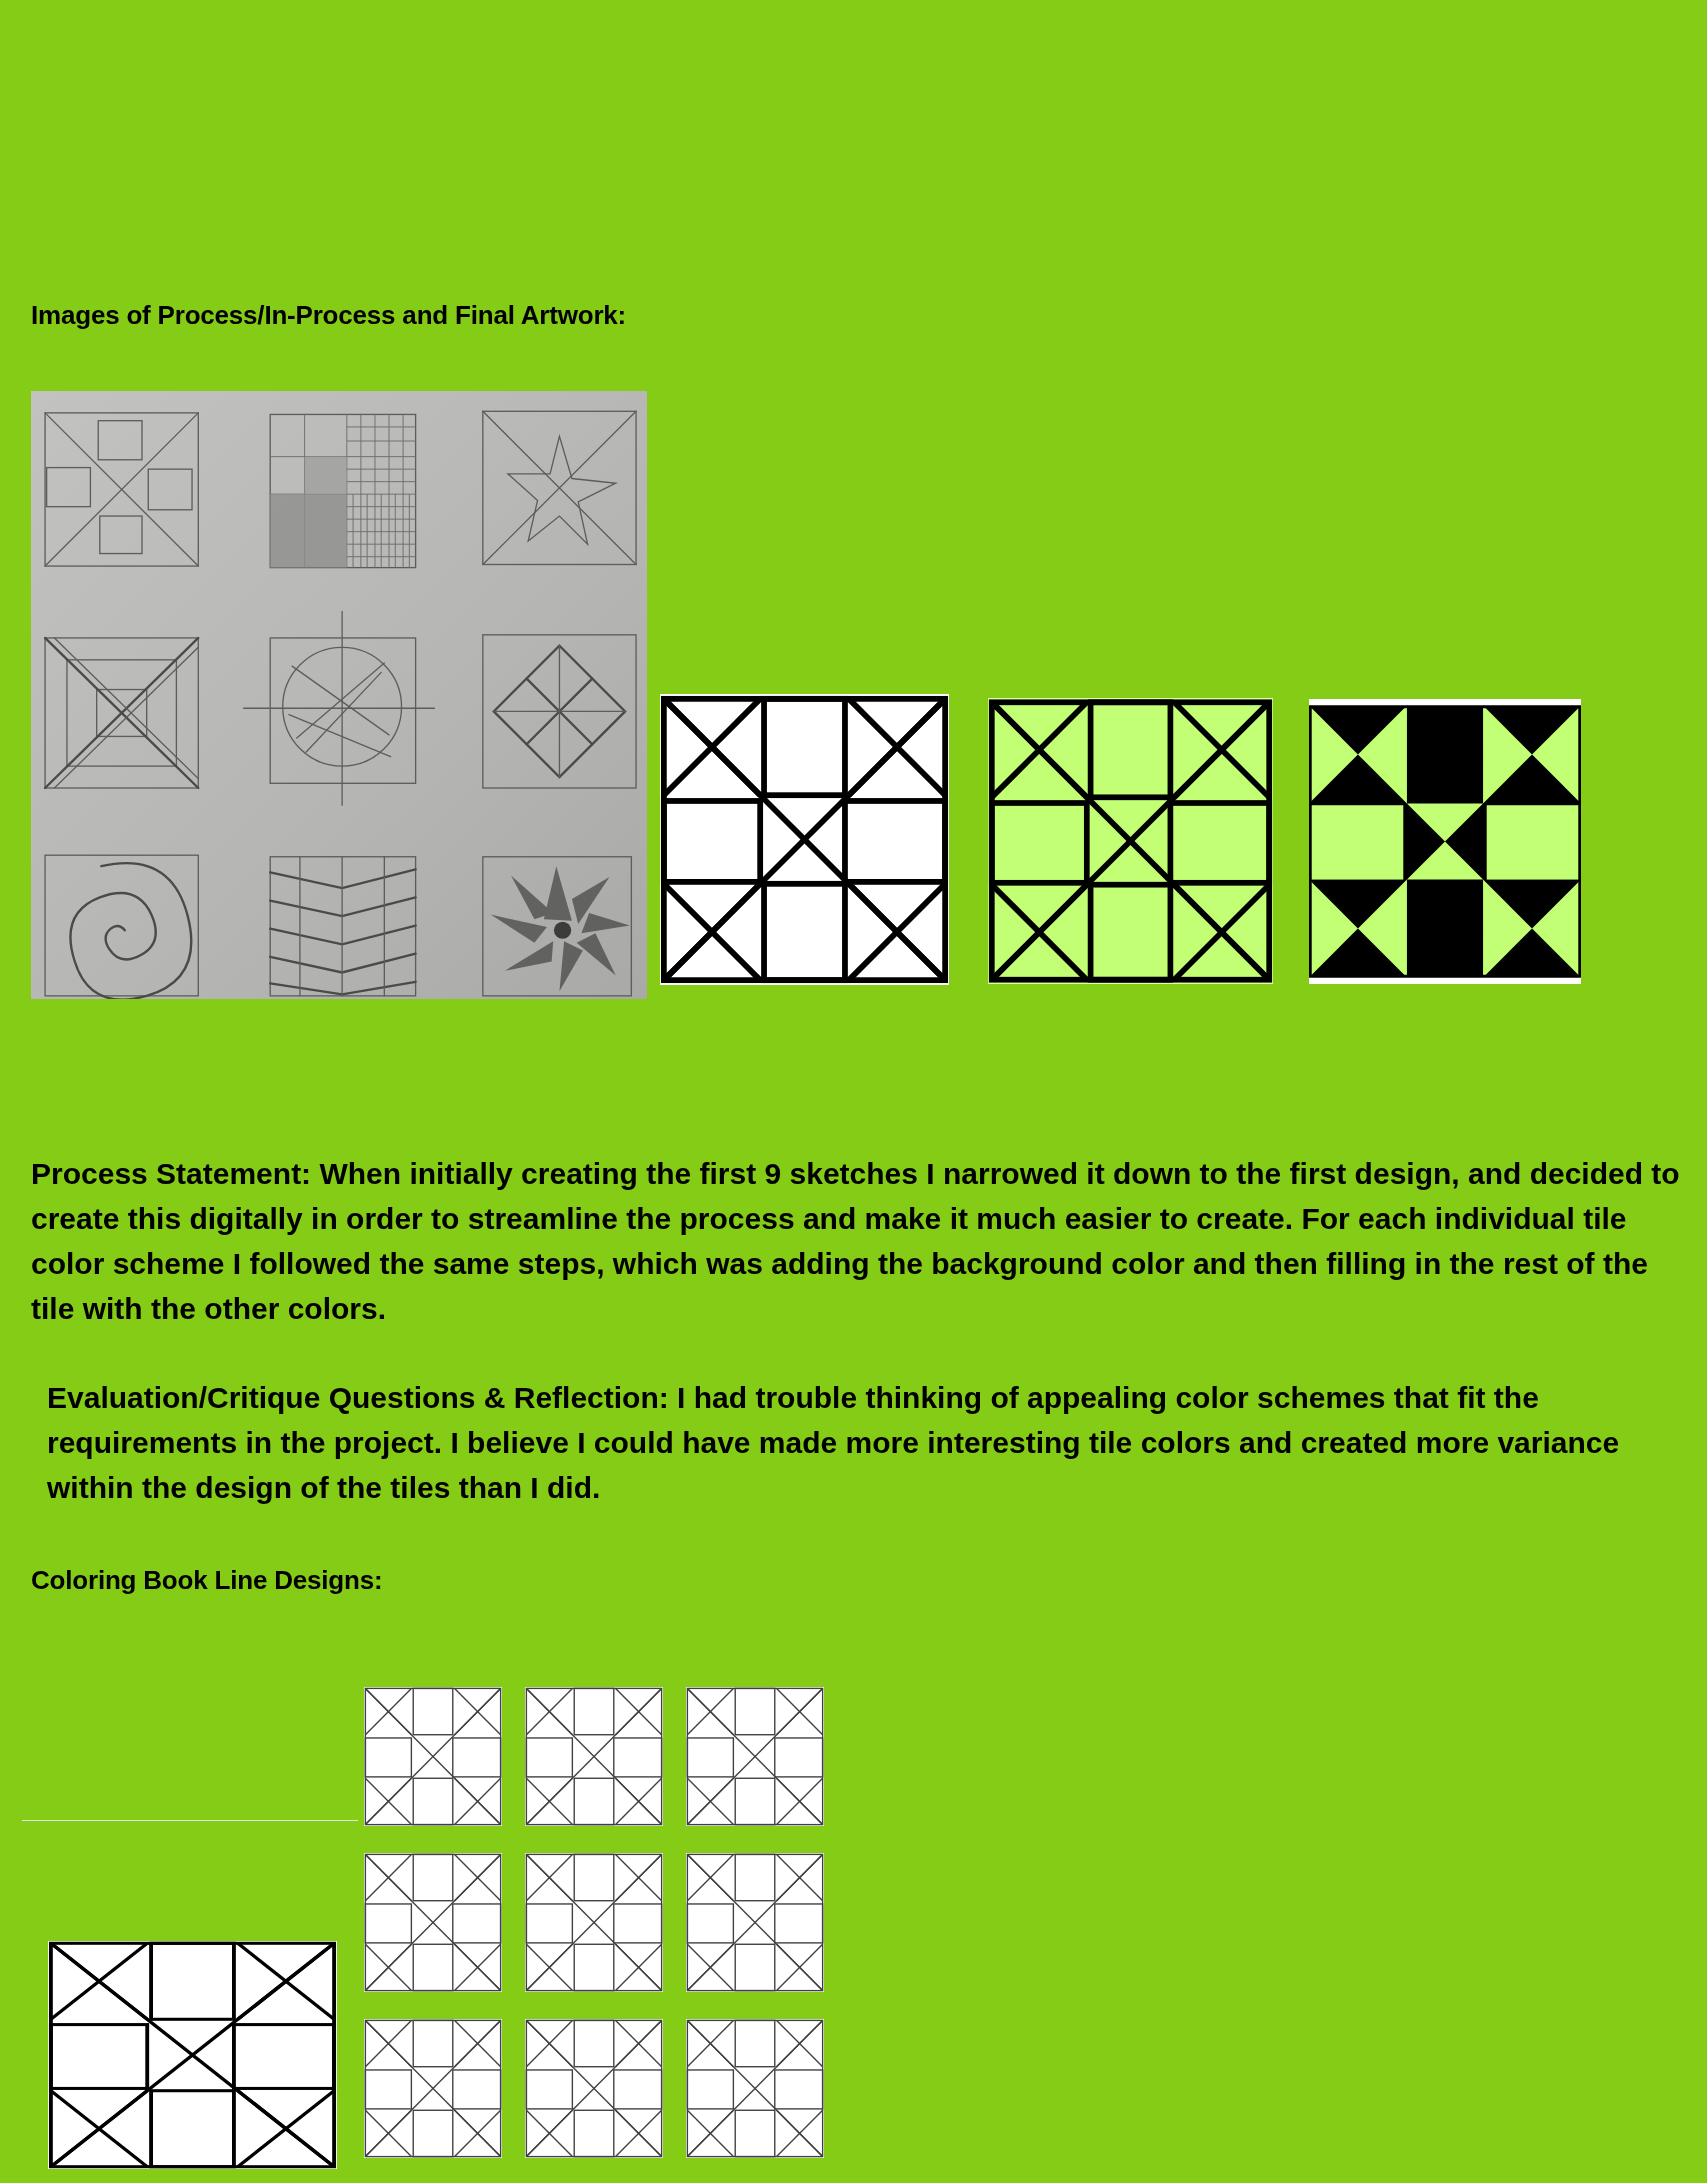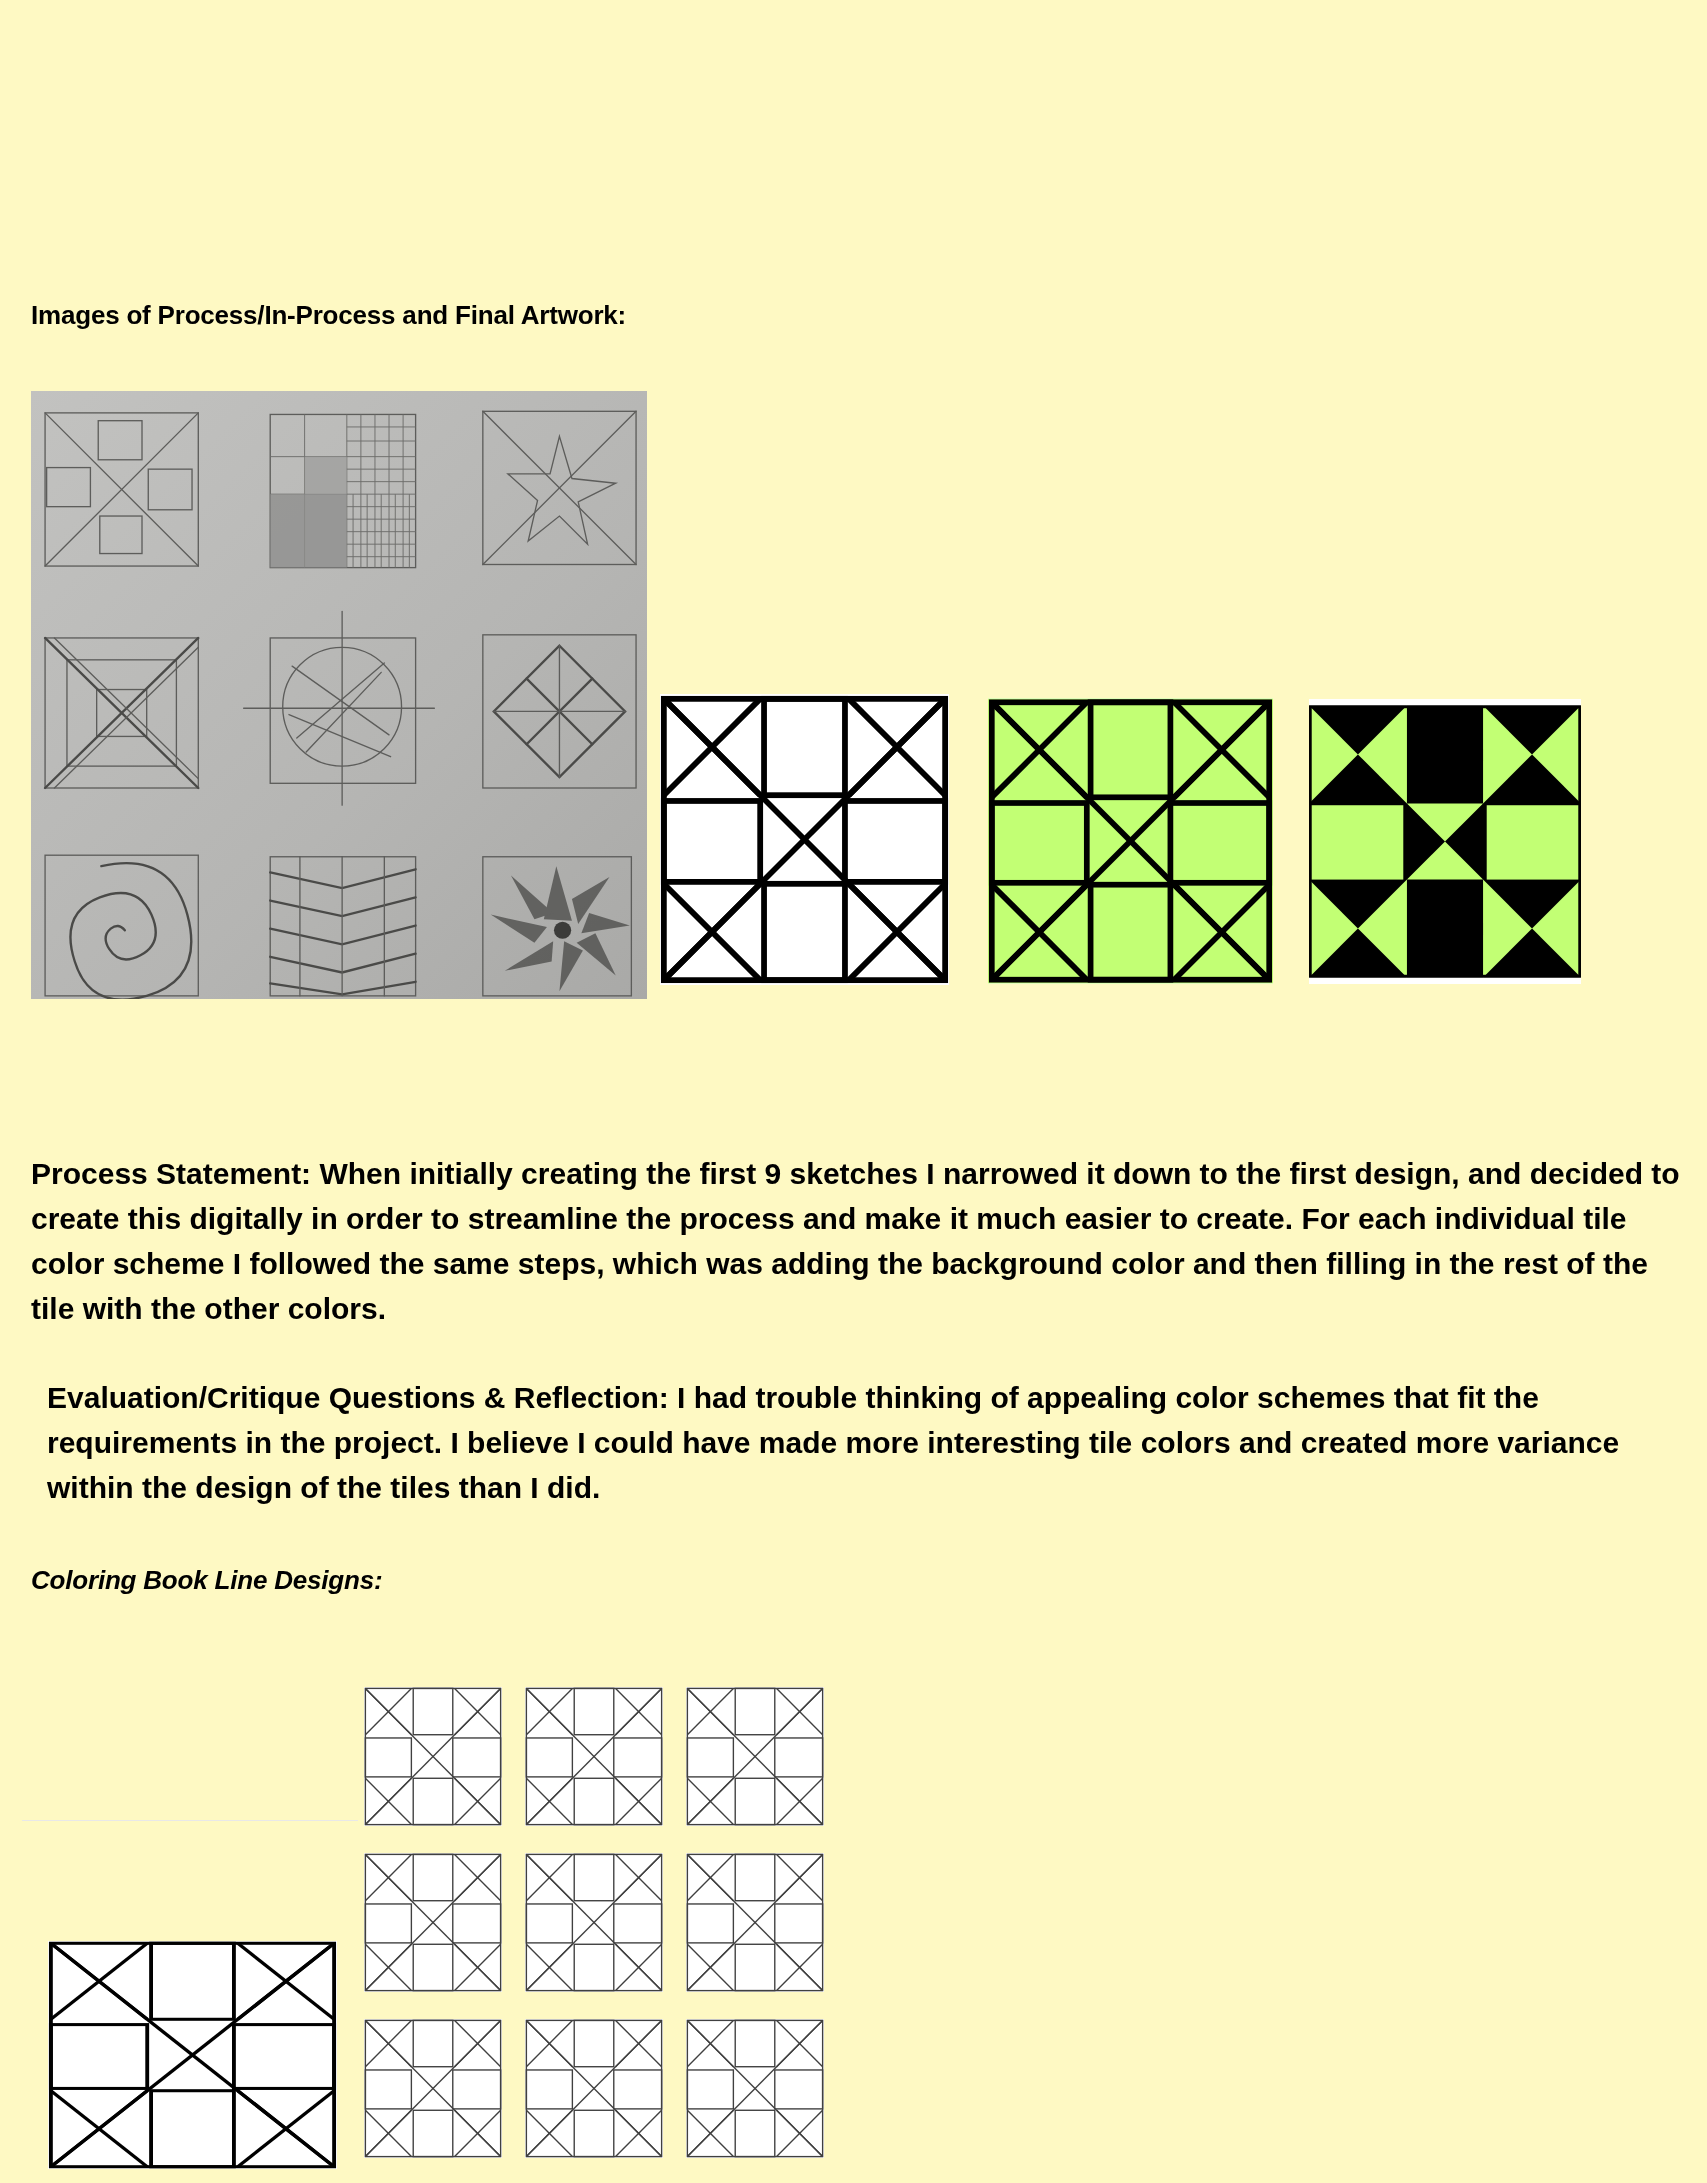--- a/index.html
+++ b/index.html
@@ -13,36 +13,36 @@
     height: 2183px;
     position: relative;
     font-family: "Liberation Sans", sans-serif;
     color: #000000;
     overflow: hidden;
   }
 
   .page {
     position: absolute;
     inset: 0;
-    background: #fef9c3;
+    background: #84cc16;
   }
 
   
   .heading {
     position: absolute;
     font-weight: bold;
     font-size: 26px;
     letter-spacing: -0.2px;
     line-height: 1.25;
     color: #000;
     white-space: nowrap;
   }
 
   #heading-images   { left: 31px; top: 299px; }
-  #heading-coloring { left: 31px; top: 1564px; font-style: italic; }
+  #heading-coloring { left: 31px; top: 1564px; }
 
   .paragraph {
     position: absolute;
     font-weight: bold;
     font-size: 30px;
     line-height: 45px;
     color: #000;
     text-align: left;
   }
 

